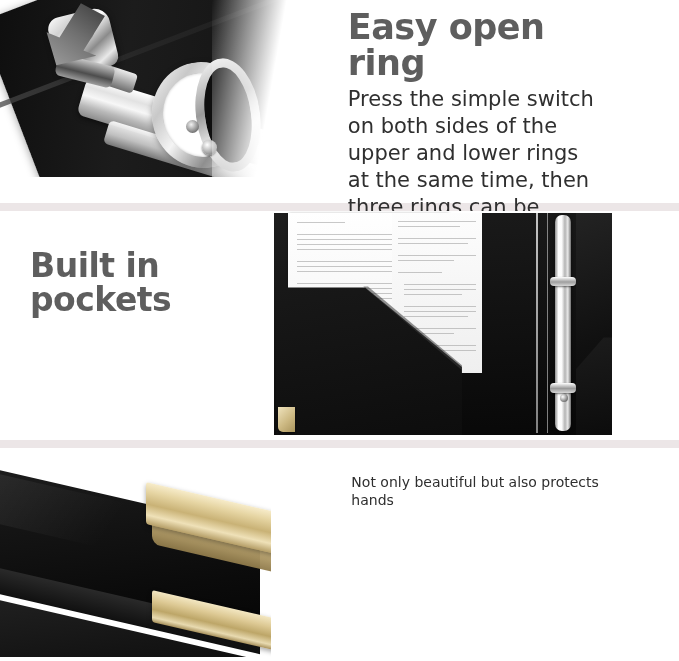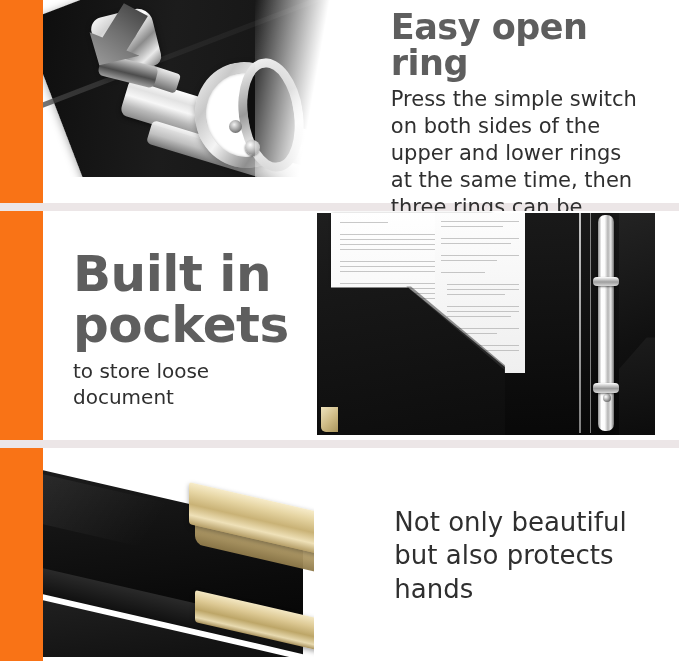--- a/index.html
+++ b/index.html
@@ -10,21 +10,21 @@
     overflow:hidden;
     position:relative;
   }
   .infographic{
     width:679px;height:661px;
     display:flex;flex-direction:column;
     background:#ffffff;
   }
 
   
-  .row{display:flex;flex-direction:row;width:612px;position:relative;background:#f97316;padding-left:43px;}
+  .row{display:flex;flex-direction:row;width:612px;position:relative;background:#c2410c;}
   .row-1{height:203px;}
   .row-2{height:229px;}
   .row-3{height:229px;}
   .divider{height:8px;width:679px;background:#ece6e7;flex:0 0 8px;}
 
   .img-cell{position:relative;overflow:hidden;background:#ffffff;}
   .txt-cell{position:relative;background:#ffffff;display:flex;flex-direction:column;justify-content:flex-start;}
 
   
   .headline{
@@ -35,24 +35,24 @@
     margin:0;
   }
   .subtext{
     color:#2f2f2f;
     line-height:1.28;
     margin:0;
     font-weight:400;
   }
   .h-1{font-size:35px;}
   .s-1{font-size:21px;}
-  .h-2{font-size:50px;}
+  .h-2{font-size:33px;}
   .s-2{font-size:20px;}
   .h-3{font-size:38px;}
-  .s-3{font-size:26px;margin-top:32px;}
+  .s-3{font-size:14px;}
 
   
   .p1{width:370px;height:203px;background:#ffffff;}
   .p1-cover{
     position:absolute;left:-20px;top:22px;width:430px;height:260px;
     background:linear-gradient(118deg,#0d0d0d 0%,#1c1c1c 30%,#151515 58%,#0a0a0a 100%);
     transform:rotate(-21deg);
     transform-origin:left top;
     box-shadow:0 2px 10px rgba(0,0,0,.4);
   }
@@ -335,21 +335,20 @@
       <p class="subtext s-1">Press the simple switch on both sides of the upper and lower rings at the same time, then three rings can be lower</p>
     </div>
   </div>
 
   <div class="divider"></div>
 
   <div class="row row-2">
 
     <div class="txt-cell t2">
       <h2 class="headline h-2">Built in pockets</h2>
-      <p class="subtext s-2">to store loose document</p>
     </div>
 
     <div class="img-cell p2">
       <div class="p2-binder"></div>
       <div class="p2-leftcover"></div>
 
       <div class="p2-page">
         <div class="p2-doc-lines">
           <div class="dl" style="left:9px;top:9px;width:48px;"></div>
           <div class="dl" style="left:9px;top:21px;width:140px;"></div>

